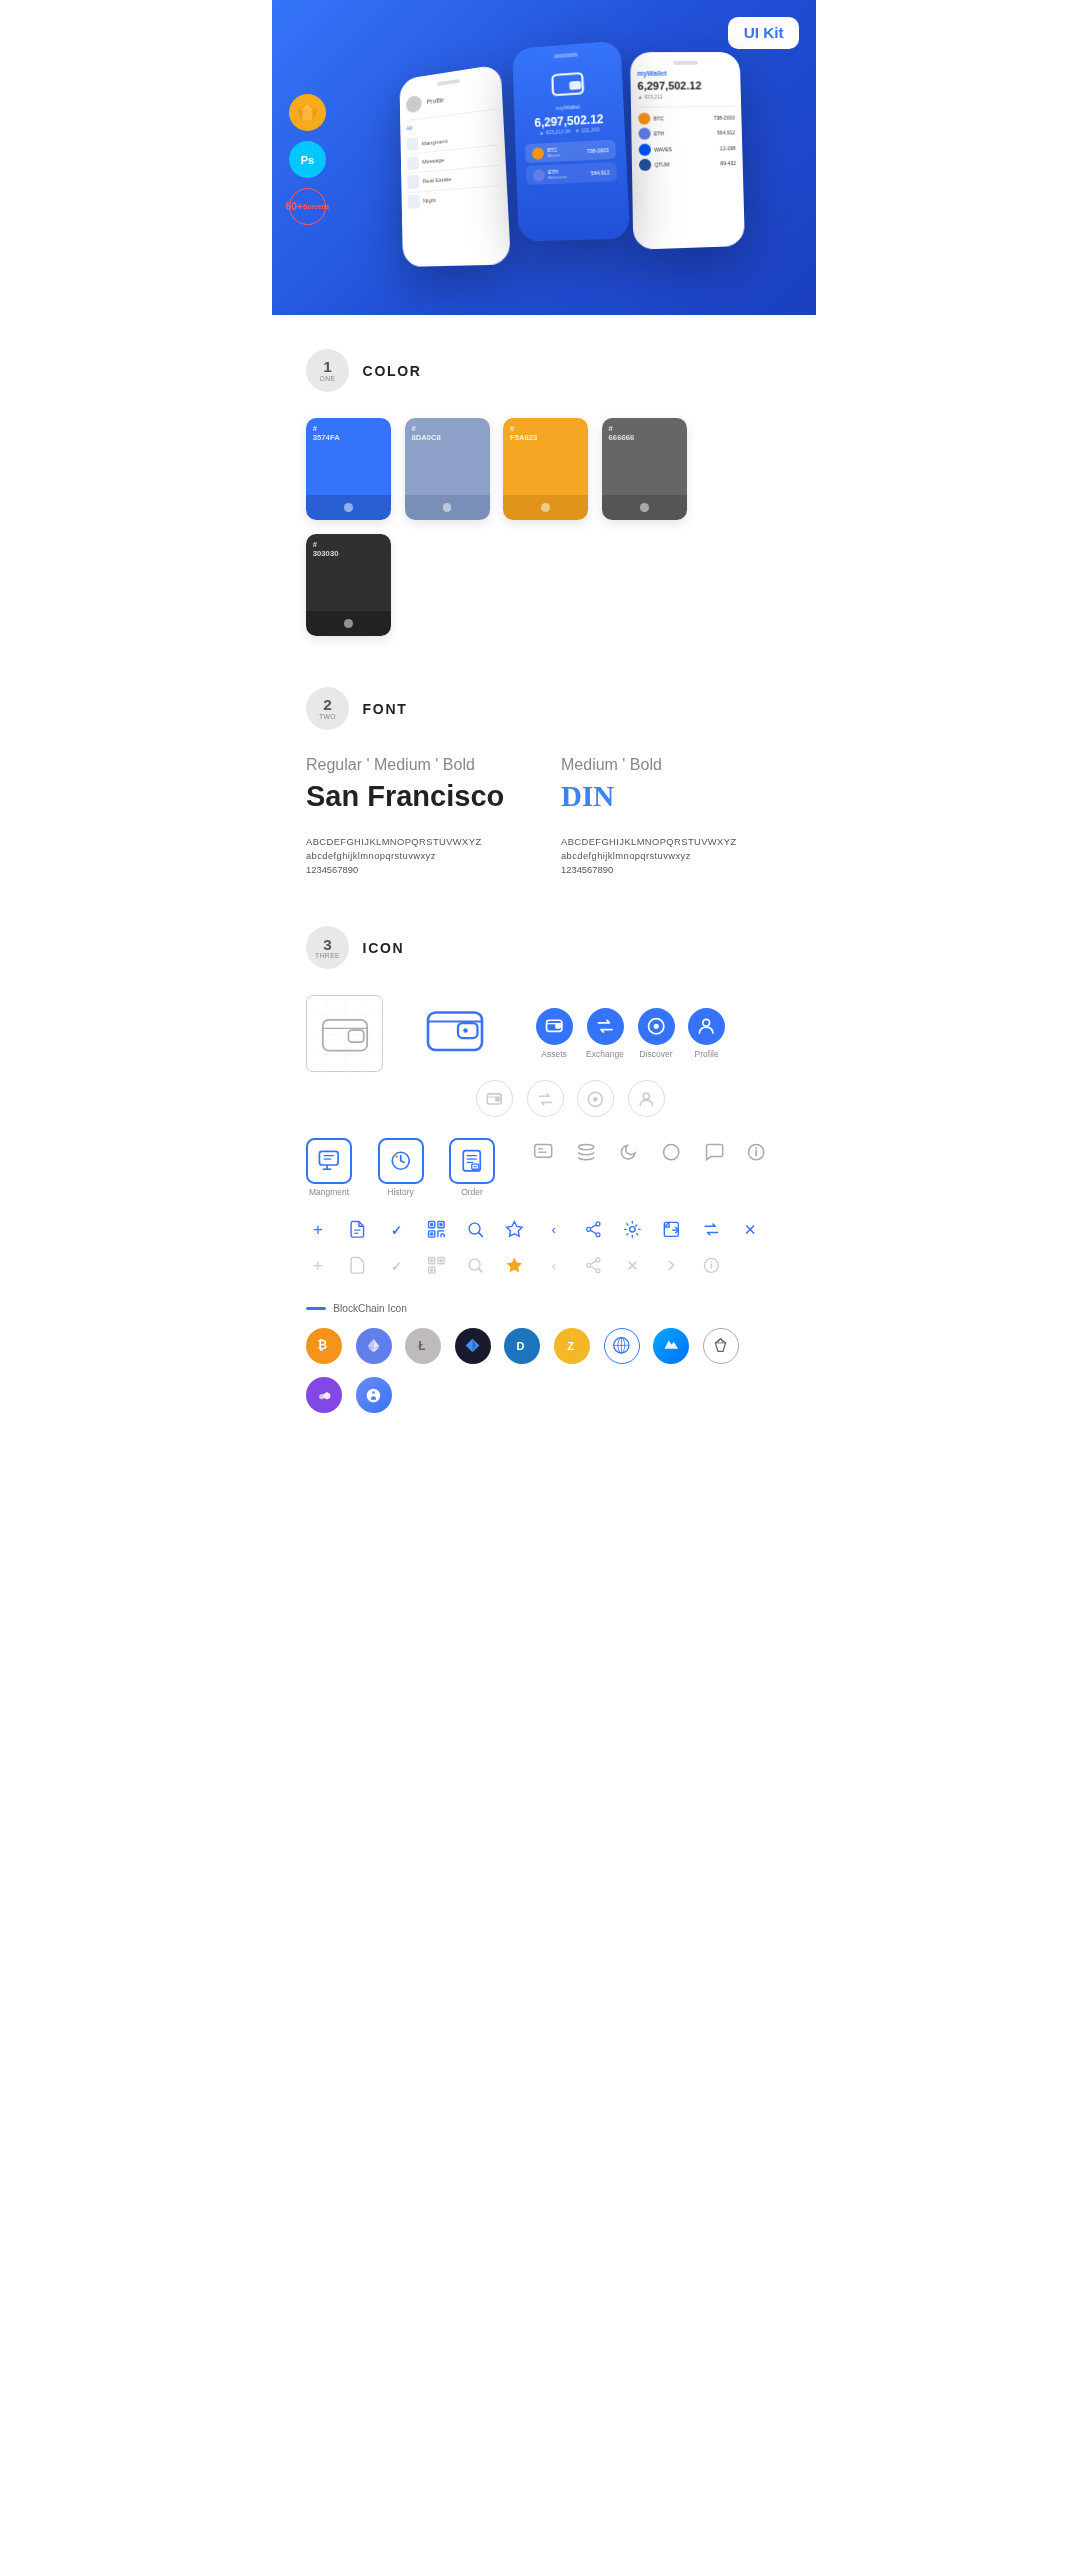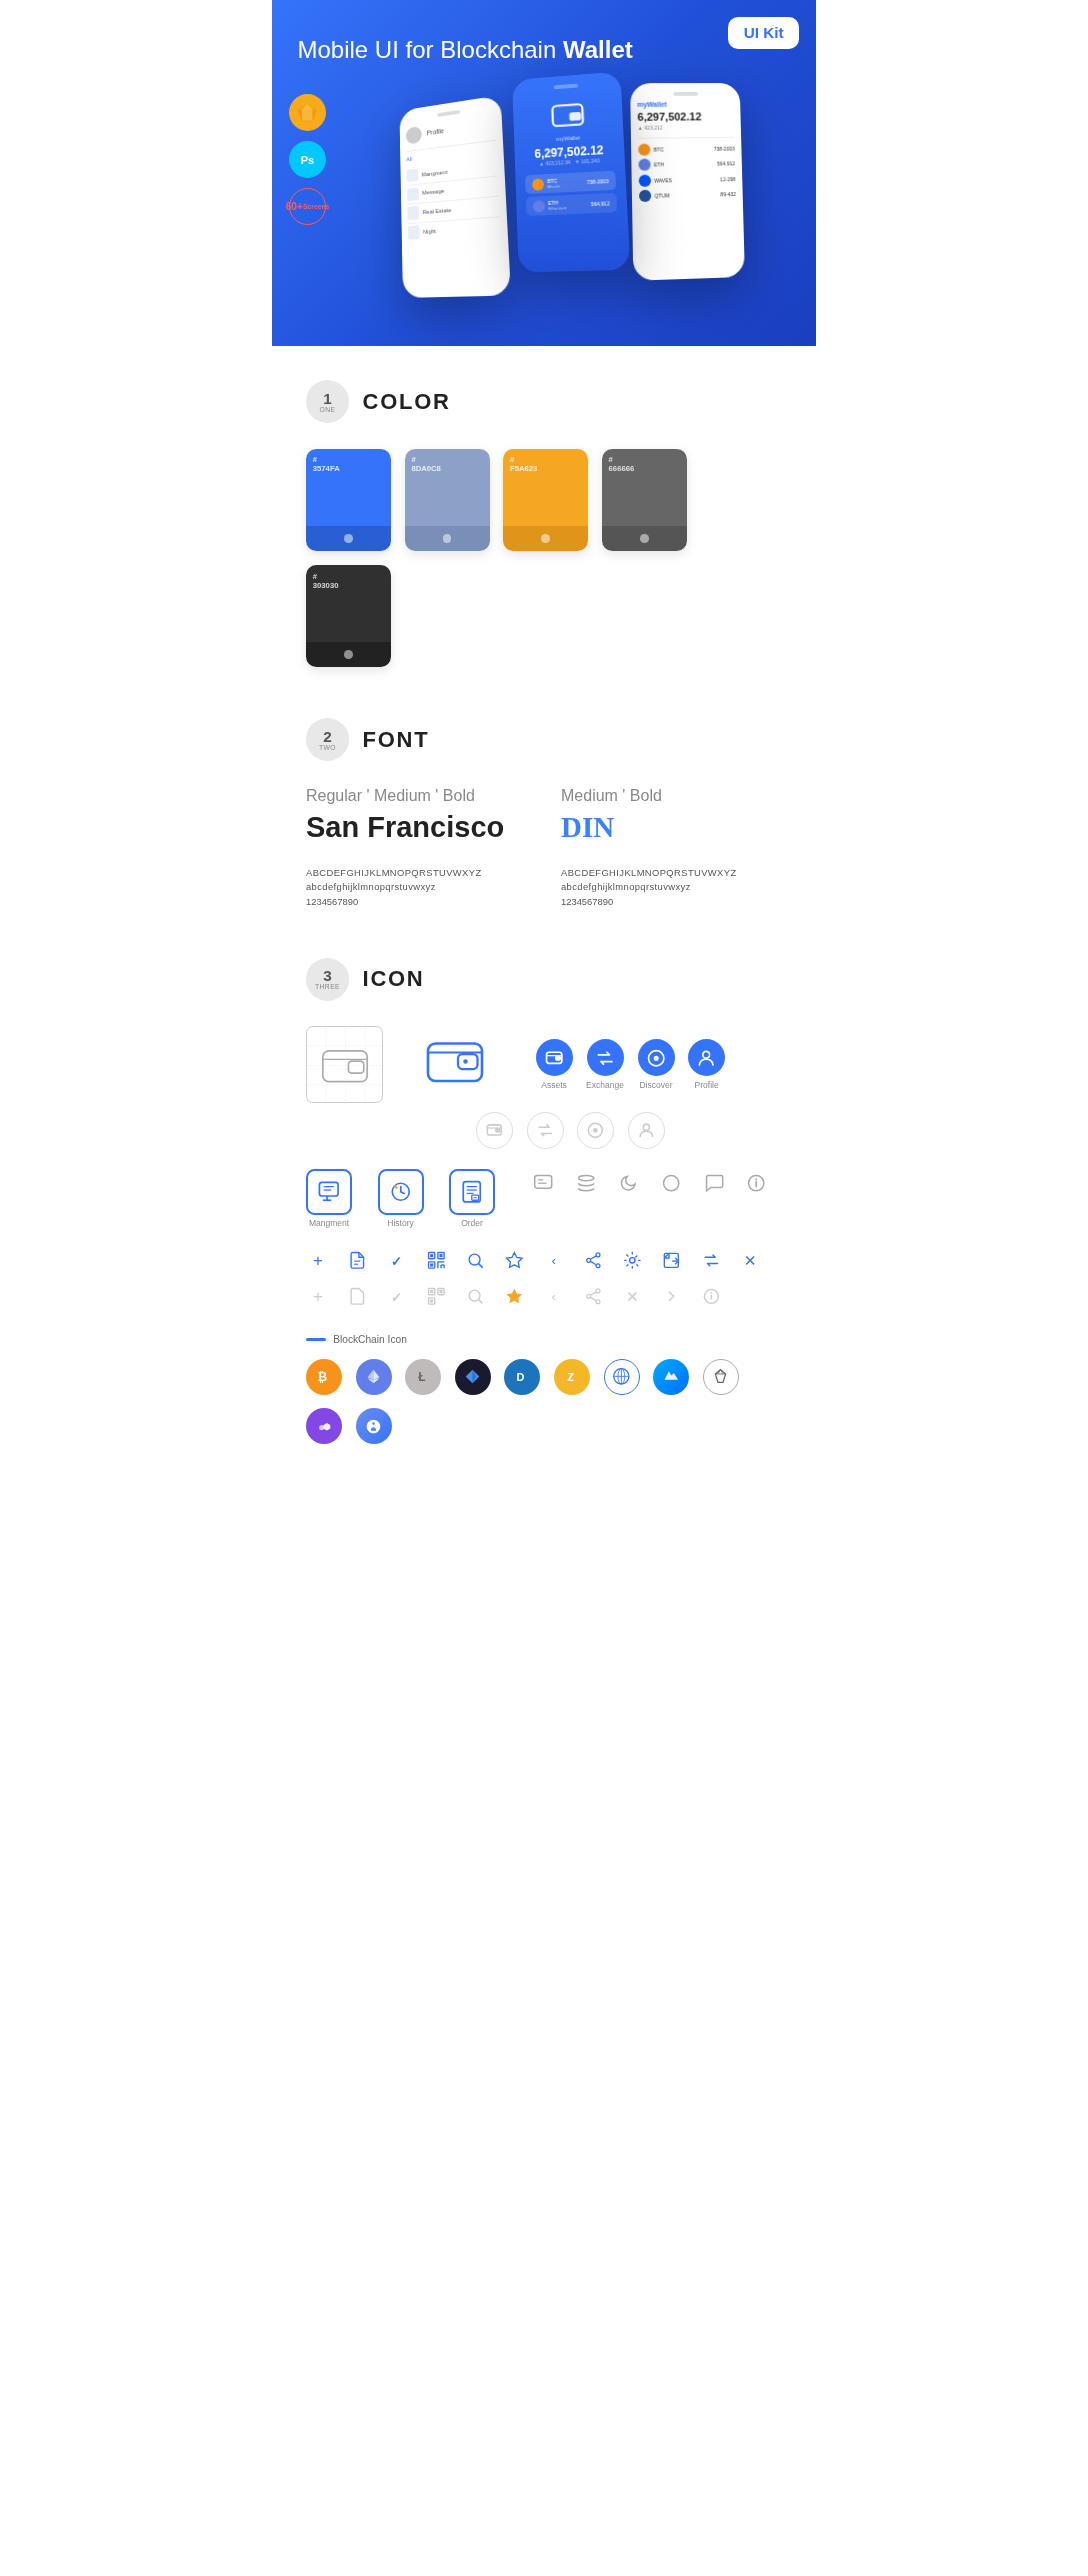--- a/index.html
+++ b/index.html
@@ -110,21 +110,21 @@
       color: #555;
       line-height: 1;
     }
     .section-number-word {
       font-size: 6.8px;
       color: #888;
       text-transform: uppercase;
       letter-spacing: 0.4px;
     }
     .section-title {
-      font-size: 22px;
+      font-size: 14px;
       font-weight: 700;
       color: #222;
       letter-spacing: 1.7px;
     }
 
     
     .color-swatches {
       display: flex;
       gap: 13.6px;
       flex-wrap: wrap;
@@ -260,23 +260,20 @@
     .ci-ltc { background: #BFBBBB; }
     .ci-black { background: #1a1a2e; }
     .ci-dash { background: #1C75BC; }
     .ci-zcash { background: #F4B728; }
     .ci-matic { background: #8247E5; }
   </style>
 </head>
 <body>
 
 <div class="hero">
-  <div class="hero-title">
-    <span>Mobile UI for Blockchain </span><strong>Wallet</strong>
-  </div>
   <div class="ui-kit-badge">UI Kit</div>
 
   <div class="hero-badges">
     <div class="badge-circle badge-sketch">
       <svg width="20.4" height="18.7" viewBox="0 0 24 22" fill="none">
         <polygon points="12,1 23,8 18,21 6,21 1,8" fill="#F7AB1B" stroke="#E8900A" stroke-width="0.5"></polygon>
         <polygon points="12,1 6,8 18,8" fill="#FECA57" opacity="0.6"></polygon>
         <polygon points="6,8 1,8 6,21" fill="#F08C00" opacity="0.5"></polygon>
         <polygon points="18,8 23,8 18,21" fill="#F08C00" opacity="0.5"></polygon>
         <polygon points="6,8 18,8 18,21 6,21" fill="#FFF" opacity="0.15"></polygon>

